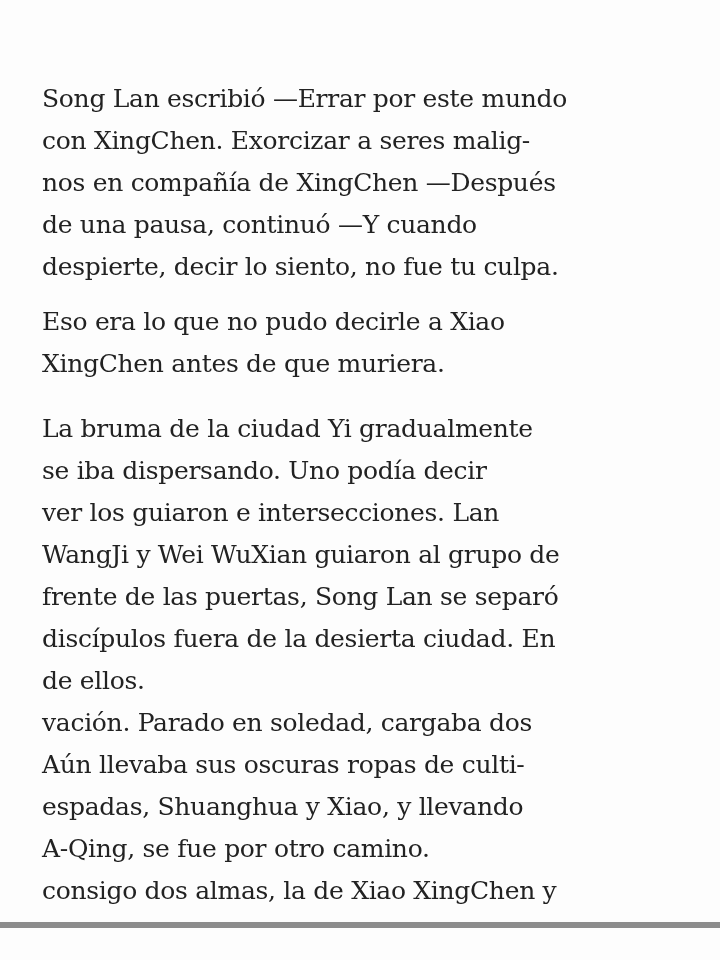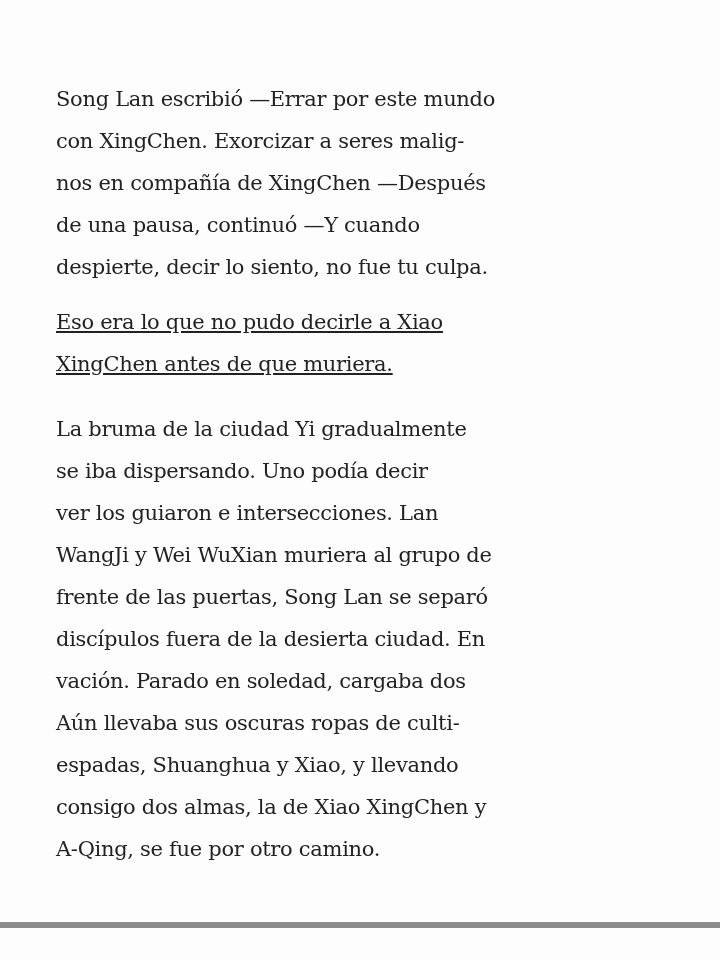--- a/index.html
+++ b/index.html
@@ -22,30 +22,29 @@
     position: absolute;
     top: 78px;
     left: 42px;
     right: 38px;
     color: #222222;
   }
   .para {
     margin: 0;
     padding: 0;
   }
-  .para-2 { margin-top: 13px; text-decoration: underline; }
+  .para-2 { margin-top: 13px; }
   .para-3 { margin-top: 23px; }
   .line {
     height: 42px;
     line-height: 42px;
-    font-size: 21px;
+    font-size: 25px;
     letter-spacing: -0.3px;
     white-space: nowrap;
     text-align: left;
-    margin-left: 14px;
   }
   .progress-divider {
     position: absolute;
     left: 0;
     top: 922px;
     width: 720px;
     height: 6px;
     background: #8c8c8c;
   }
 </style>
@@ -66,27 +65,28 @@
 
     <div class="para para-2">
       <div class="line">Eso era lo que no pudo decirle a Xiao</div>
       <div class="line">XingChen antes de que muriera.</div>
     </div>
 
     <div class="para para-3">
       <div class="line">La bruma de la ciudad Yi gradualmente</div>
       <div class="line">se iba dispersando. Uno podía decir</div>
       <div class="line">ver los guiaron e intersecciones. Lan</div>
-      <div class="line">WangJi y Wei WuXian muriera al grupo de</div>
+      <div class="line">WangJi y Wei WuXian guiaron al grupo de</div>
       <div class="line">frente de las puertas, Song Lan se separó</div>
       <div class="line">discípulos fuera de la desierta ciudad. En</div>
+      <div class="line">de ellos.</div>
       <div class="line">vación. Parado en soledad, cargaba dos</div>
       <div class="line">Aún llevaba sus oscuras ropas de culti-</div>
       <div class="line">espadas, Shuanghua y Xiao, y llevando</div>
+      <div class="line">A-Qing, se fue por otro camino.</div>
       <div class="line">consigo dos almas, la de Xiao XingChen y</div>
-      <div class="line">A-Qing, se fue por otro camino.</div>
     </div>
 
   </div>
 
   <div class="progress-divider" style="background: rgb(140, 140, 140);"></div>
 
 </div>
 
 </body></html>

